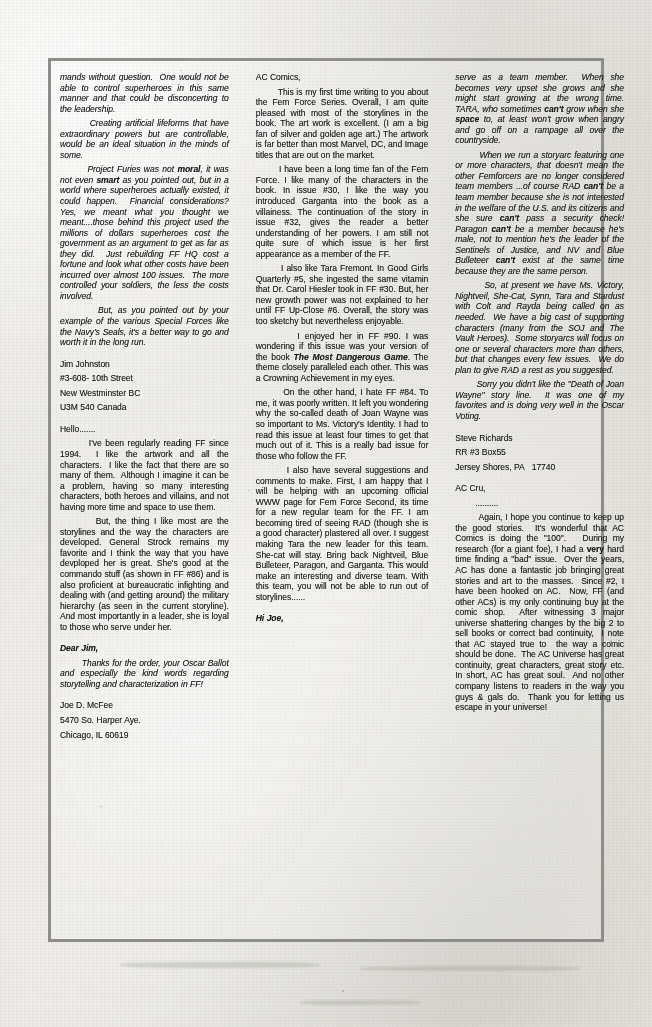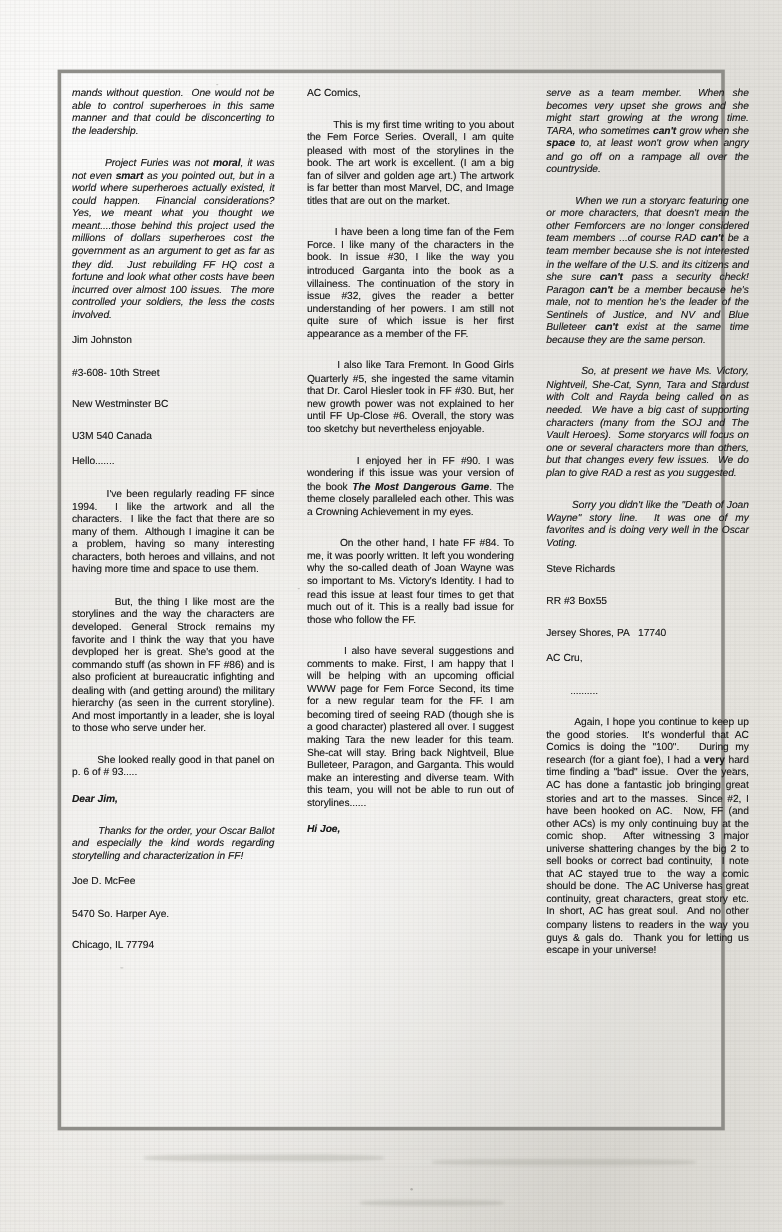--- a/index.html
+++ b/index.html
@@ -79,21 +79,21 @@
   .column.col-2 { width: 184px; }
   .column.col-3 { width: 180px; }
 
   
   .blk {
     margin: 0 0 0 0;
     white-space: pre-wrap;
     word-spacing: 0.02em;
     letter-spacing: -0.06px;
   }
-  .blk + .blk { margin-top: 16px; }
+  .blk + .blk { margin-top: 4px; }
 
   .reader-body     { font-style: normal; font-weight: 400; }
   .editor-body     { font-style: italic; font-weight: 400; }
   .salutation      { font-style: normal; font-weight: 400; }
   .salutation-ital { font-style: italic; font-weight: 700; }
   .signature       { font-style: normal; font-weight: 400; }
   .gap-md  { height: 11px; }
 
   b, .bi { font-weight: 700; }
 
@@ -127,46 +127,47 @@
 
 <div class="smudge" style="left:120px; top:962px; width:200px; height:6px;"></div>
 <div class="smudge" style="left:360px; top:966px; width:220px; height:5px;"></div>
 <div class="smudge" style="left:300px; top:1000px; width:120px; height:5px;"></div>
 
 <div id="columns">
 
   <div class="column col-1">
 
     <div class="blk editor-body">mands without question.  One would not be able to control superheroes in this same manner and that could be disconcerting to the leadership.</div>
+    <div class="blk editor-body">        Creating artificial lifeforms that have extraordinary powers but are controllable, would be an ideal situation in the minds of some.</div>
     <div class="blk editor-body">        Project Furies was not <b>moral</b>, it was not even <b>smart</b> as you pointed out, but in a world where superheroes actually existed, it could happen.  Financial considerations?  Yes, we meant what you thought we meant....those behind this project used the millions of dollars superheroes cost the government as an argument to get as far as they did.  Just rebuilding FF HQ cost a fortune and look what other costs have been incurred over almost 100 issues.  The more controlled your soldiers, the less the costs involved.</div>
+    <div class="blk editor-body">        But, as you pointed out by your example of the various Special Forces like the Navy's Seals, it's a better way to go and worth it in the long run.</div>
 
     <div class="gap-md"></div>
 
     <div class="blk signature">Jim Johnston</div>
     <div class="blk signature">#3-608- 10th Street</div>
     <div class="blk signature">New Westminster BC</div>
     <div class="blk signature">U3M 540 Canada</div>
 
     <div class="gap-md"></div>
 
     <div class="blk salutation">Hello.......</div>
     <div class="blk reader-body">        I've been regularly reading FF since 1994.  I like the artwork and all the characters.  I like the fact that there are so many of them.  Although I imagine it can be a problem, having so many interesting characters, both heroes and villains, and not having more time and space to use them.</div>
     <div class="blk reader-body">        But, the thing I like most are the storylines and the way the characters are developed. General Strock remains my favorite and I think the way that you have devploped her is great. She's good at the commando stuff (as shown in FF #86) and is also proficient at bureaucratic infighting and dealing with (and getting around) the military hierarchy (as seen in the current storyline).  And most importantly in a leader, she is loyal to those who serve under her.</div>
-    <div class="blk reader-body">        She looked really good in that panel on p. 6 of # 93.....</div>
 
     <div class="gap-md"></div>
 
     <div class="blk salutation-ital">Dear Jim,</div>
     <div class="blk editor-body">        Thanks for the order, your Oscar Ballot and especially the kind words regarding storytelling and characterization in FF!</div>
 
     <div class="gap-md"></div>
 
     <div class="blk signature">Joe D. McFee</div>
     <div class="blk signature">5470 So. Harper Aye.</div>
-    <div class="blk signature">Chicago, IL 77794</div>
+    <div class="blk signature">Chicago, IL 60619</div>
   </div>
 
   <div class="column col-2">
 
     <div class="blk salutation">AC Comics,</div>
     <div class="blk reader-body">        This is my first time writing to you about the Fem Force Series. Overall, I am quite pleased with most of the storylines in the book. The art work is excellent. (I am a big fan of silver and golden age art.) The artwork is far better than most Marvel, DC, and Image titles that are out on the market.</div>
     <div class="blk reader-body">        I have been a long time fan of the Fem Force. I like many of the characters in the book. In issue #30, I like the way you introduced Garganta into the book as a villainess. The continuation of the story in issue #32, gives the reader a better understanding of her powers. I am still not quite sure of which issue is her first appearance as a member of the FF.</div>
     <div class="blk reader-body">        I also like Tara Fremont. In Good Girls Quarterly #5, she ingested the same vitamin that Dr. Carol Hiesler took in FF #30. But, her new growth power was not explained to her until FF Up-Close #6. Overall, the story was too sketchy but nevertheless enjoyable.</div>
     <div class="blk reader-body">        I enjoyed her in FF #90. I was wondering if this issue was your version of the book <span class="bi" style="font-style:italic">The Most Dangerous Game</span>. The theme closely paralleled each other. This was a Crowning Achievement in my eyes.</div>
     <div class="blk reader-body">        On the other hand, I hate FF #84. To me, it was poorly written. It left you wondering why the so-called death of Joan Wayne was so important to Ms. Victory's Identity. I had to read this issue at least four times to get that much out of it. This is a really bad issue for those who follow the FF.</div>

